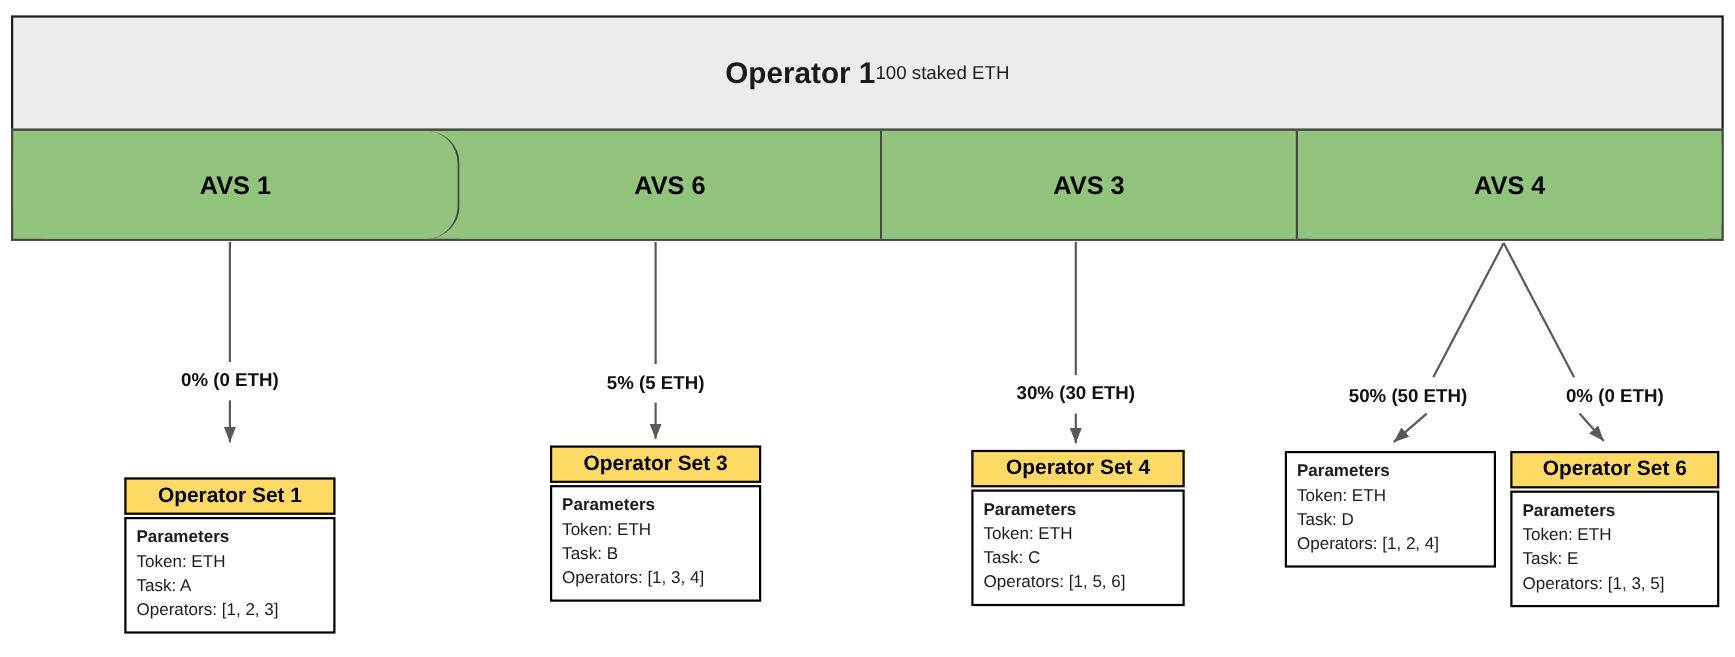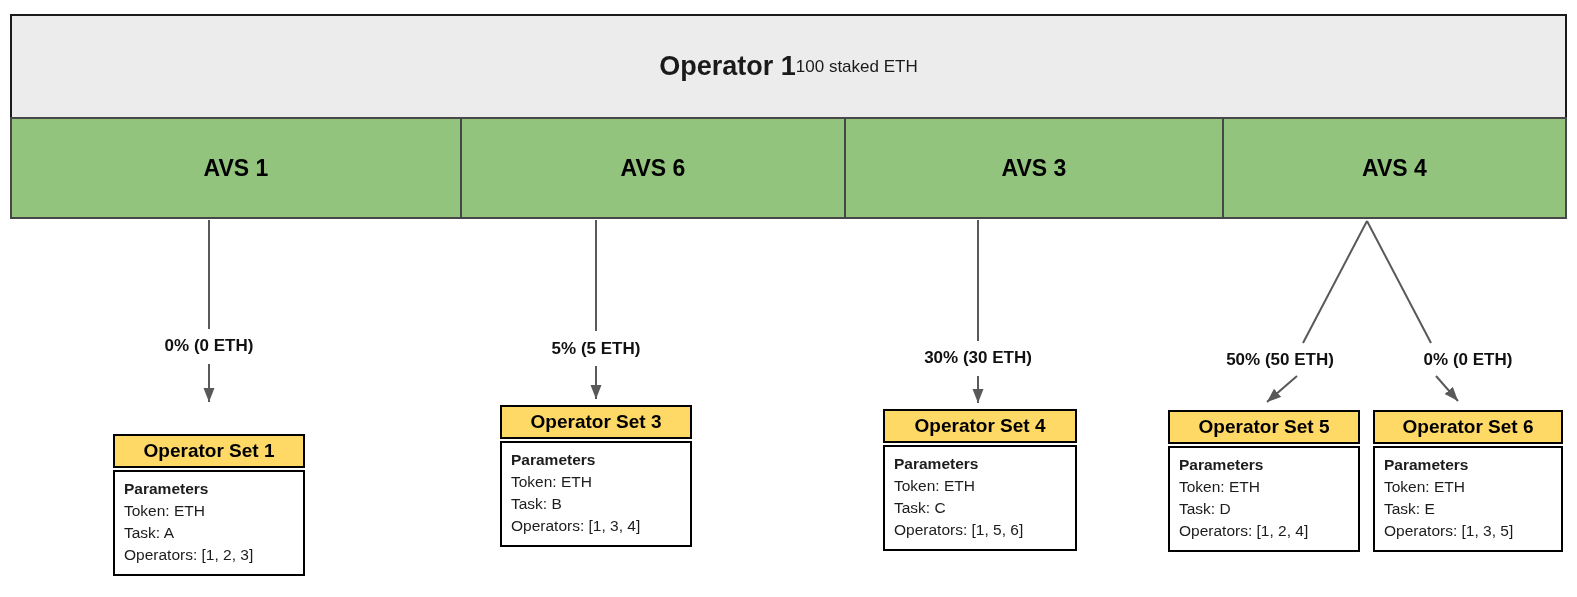--- a/index.html
+++ b/index.html
@@ -29,21 +29,21 @@
     background:#93c47d;
   }
   .avs-cell{
     box-sizing:border-box;
     display:flex;align-items:center;justify-content:center;
     background:#93c47d;
     border-right:2px solid #474747;
     font-size:23px;font-weight:bold;color:#000;
   }
   .avs-cell:last-child{border-right:none;border-radius:14px;}
-  .avs-1{width:450px;} .avs-2{width:384px;} .avs-3{width:378px;} .avs-4{flex:1;}
+  .avs-1{width:406px;border-radius:30px;} .avs-2{width:384px;} .avs-3{width:378px;} .avs-4{flex:1;}
   
   .connectors{position:absolute;left:0;top:0;width:1577px;height:597px;}
   
   .alloc-label{
     position:absolute;transform:translateX(-50%);
     font-size:17px;font-weight:bold;color:#111;white-space:nowrap;
   }
   .alloc-1{left:209px;top:336px;}
   .alloc-2{left:596px;top:339px;}
   .alloc-3{left:978px;top:348px;}
@@ -143,21 +143,20 @@
     <div class="opset-header">Operator Set 4</div>
     <div class="opset-body">
       <div class="params">Parameters</div>
       <div>Token: ETH</div>
       <div>Task: C</div>
       <div>Operators: [1, 5, 6]</div>
     </div>
   </div>
 
   <div class="opset opset-4">
-    <div class="opset-header">Operator Set 5</div>
     <div class="opset-body">
       <div class="params">Parameters</div>
       <div>Token: ETH</div>
       <div>Task: D</div>
       <div>Operators: [1, 2, 4]</div>
     </div>
   </div>
 
   <div class="opset opset-5">
     <div class="opset-header">Operator Set 6</div>

